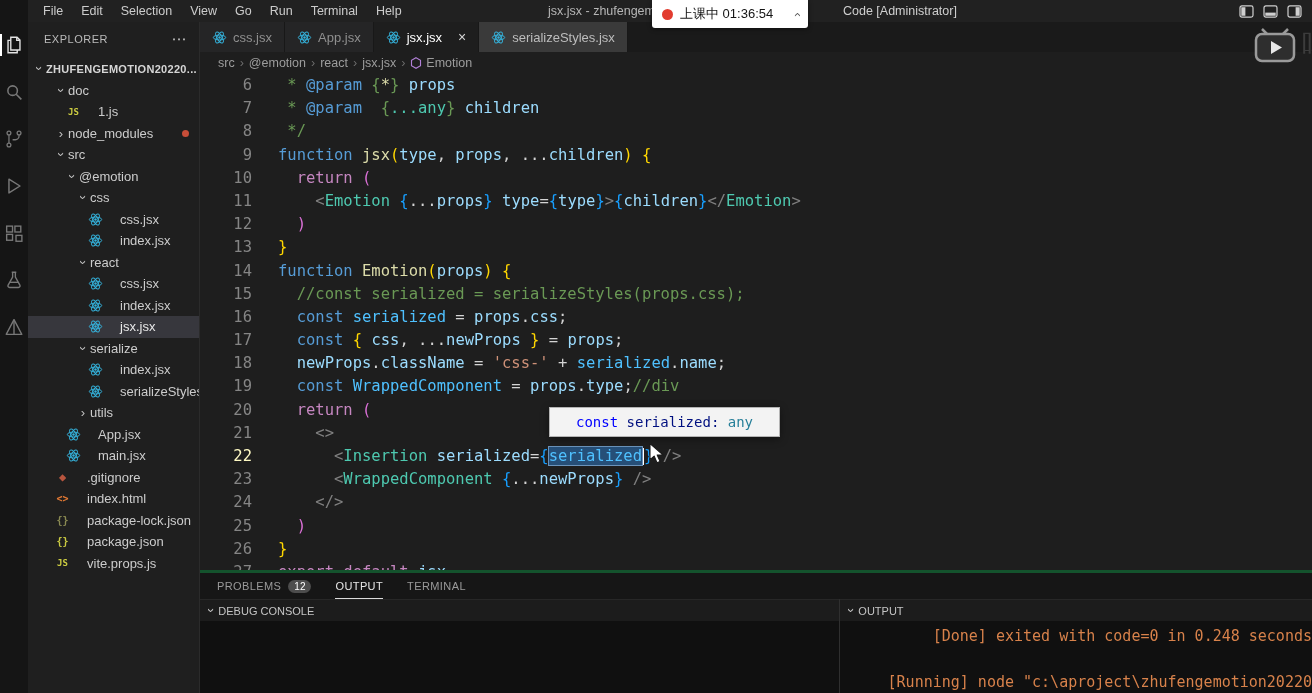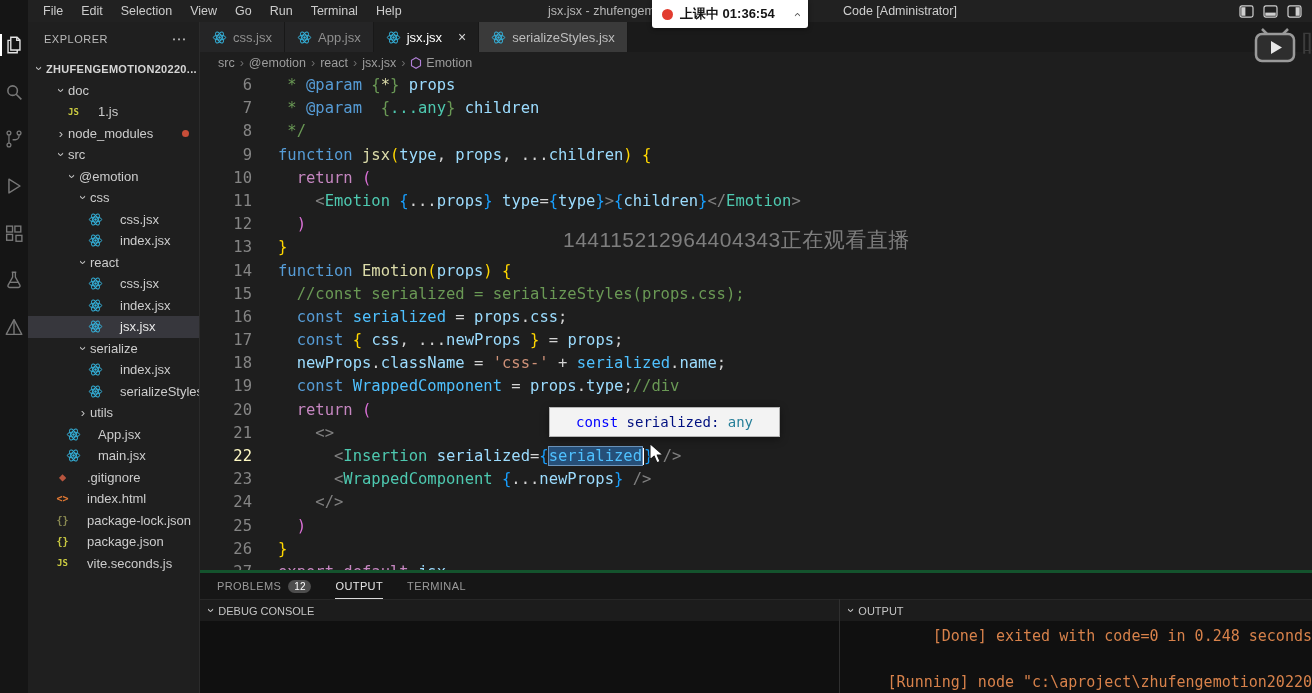--- a/index.html
+++ b/index.html
@@ -57,21 +57,21 @@
   .ct{margin-left:26px;white-space:pre}
   .word-hl{background:#264f78;outline:1px solid #6a93bb}
   .caret{display:inline-block;width:2px;height:17px;background:#ffffff;vertical-align:text-bottom}
 
   
   .watermark{position:absolute;left:563px;top:226px;font-size:21px;color:rgba(150,150,150,.8);z-index:3;letter-spacing:.5px;white-space:nowrap}
   .tooltip{position:absolute;left:549px;top:407px;background:#f3f3f3;border:1px solid #b4b4b4;padding:6px 26px;font-family:"DejaVu Sans Mono",monospace;font-size:14px;z-index:25;box-shadow:0 2px 8px rgba(0,0,0,.4);white-space:pre}
   .cursor{position:absolute;left:648px;top:442px;z-index:40}
   .notify{position:absolute;left:652px;top:0;width:156px;height:28px;background:#ffffff;z-index:30;display:flex;align-items:center;padding:0 10px;gap:7px;border-radius:0 0 3px 3px;box-shadow:0 1px 5px rgba(0,0,0,.45)}
   .notify .red{width:11px;height:11px;border-radius:50%;background:#e23c2f;flex:none}
-  .notify .txt{font-size:13px;color:#141414;font-weight:bold;white-space:nowrap}
+  .notify .txt{font-size:13px;color:#141414;font-weight:normal;white-space:nowrap}
   .notify .up{margin-left:auto;color:#555555}
   .bili{position:absolute;left:1252px;top:25px;z-index:20;display:flex;align-items:center}
   .bili-char{font-size:30px;color:#3c3c3c;margin-left:4px;white-space:nowrap}
 
   
   .panel{position:absolute;left:200px;top:570px;width:1112px;height:123px;background:#161616;border-top:3px solid #14532d;z-index:2}
   .panel-tabs{height:26px;display:flex;align-items:center;padding-left:17px;gap:24px}
   .ptab{font-size:11px;letter-spacing:.4px;color:#9a9a9a;height:26px;display:flex;align-items:center;gap:7px}
   .ptab.active{color:#e7e7e7;border-bottom:1px solid #dcdcdc}
   .badge{background:#4d4d4d;color:#ffffff;font-size:10px;border-radius:9px;padding:1px 6px;letter-spacing:0}
@@ -350,21 +350,21 @@
         <div class="tree-row" style="padding-left: 26px;">
           <span class="ficon" style="color: rgb(138, 138, 82); font-size: 10px;">{}</span>
           <span class="label">package-lock.json</span>
         </div>
         <div class="tree-row" style="padding-left: 26px;">
           <span class="ficon" style="color: rgb(203, 203, 65); font-size: 10px;">{}</span>
           <span class="label">package.json</span>
         </div>
         <div class="tree-row" style="padding-left: 26px;">
           <span class="ficon" style="color: rgb(203, 203, 65);">JS</span>
-          <span class="label">vite.seconds.js</span>
+          <span class="label">vite.props.js</span>
         </div>
       </div>
   </div>
 
   <div class="tabbar">
       <div class="tab">
         <span class="tab-icon">
           <svg viewBox="0 0 16 16" width="15" height="15">
             <g fill="none" stroke="#35b3dd" stroke-width="1">
               <ellipse cx="8" cy="8" rx="6.6" ry="2.6"></ellipse>
@@ -527,21 +527,20 @@
       <div class="code-line">
         <span class="ln">26</span>
         <span class="ct"><span style="color: rgb(255, 215, 0);">}</span></span>
       </div>
       <div class="code-line">
         <span class="ln">27</span>
         <span class="ct"><span style="color: rgb(197, 134, 192);">export</span><span style="color: rgb(212, 212, 212);"> </span><span style="color: rgb(197, 134, 192);">default</span><span style="color: rgb(212, 212, 212);"> </span><span style="color: rgb(156, 220, 254);">jsx</span></span>
       </div>
     </div>
 
-  <div class="watermark">144115212964404343正在观看直播</div>
   <div class="tooltip"><span style="color: rgb(0, 0, 255);">const </span><span style="color: rgb(0, 16, 128);">serialized</span><span style="color: rgb(0, 16, 128);">: </span><span style="color: rgb(38, 127, 153);">any</span></div>
 
   <div class="panel">
     <div class="panel-tabs">
         <div class="ptab">
           <span>PROBLEMS</span>
           <span class="badge">12</span>
         </div>
         <div class="ptab active">
           <span>OUTPUT</span>

